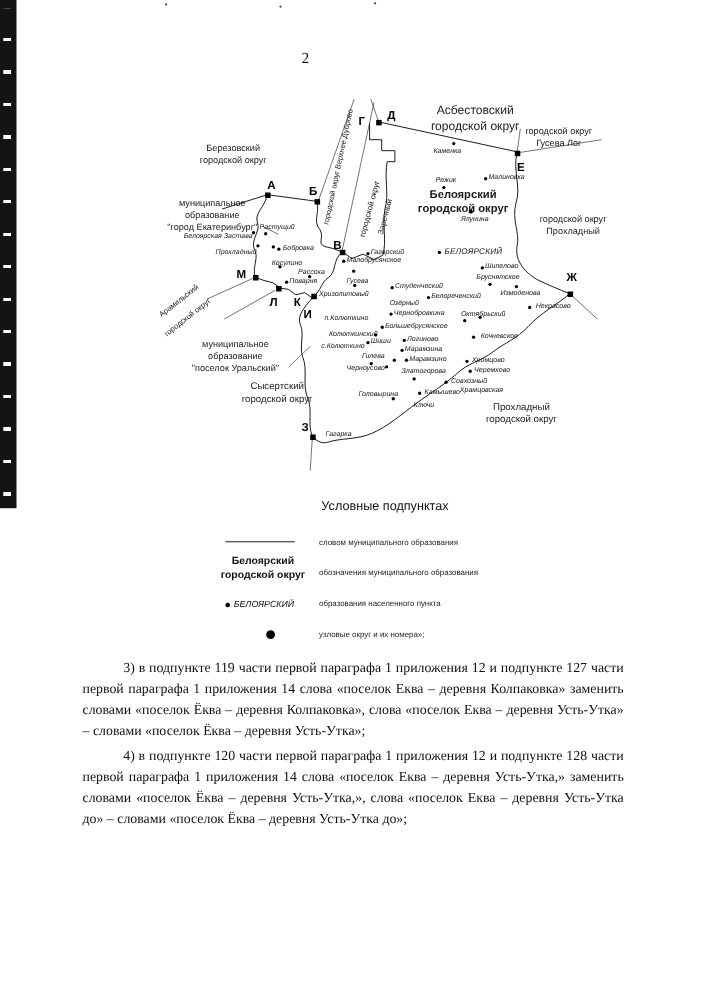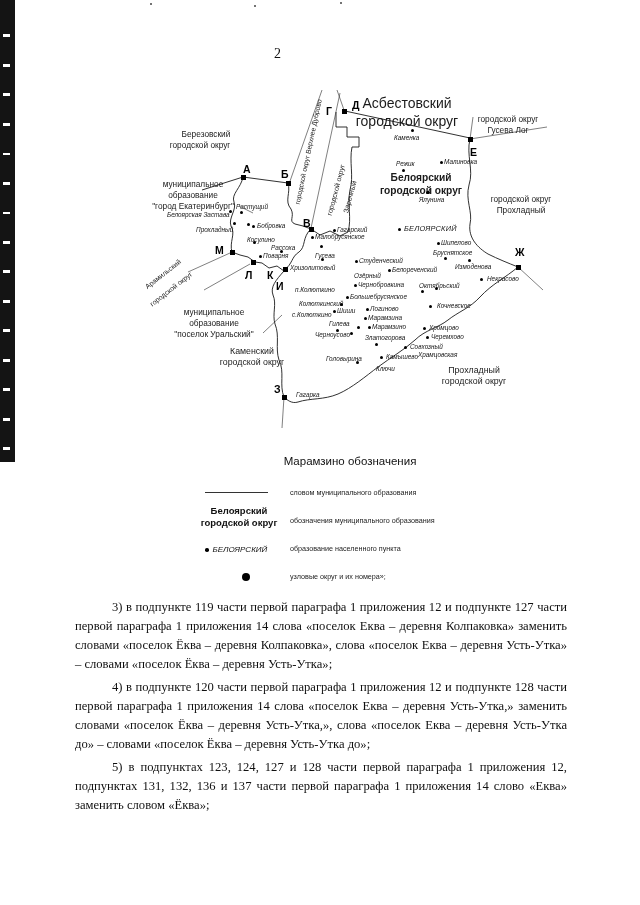--- a/index.html
+++ b/index.html
@@ -64,51 +64,51 @@
       <path d="M470,139 L547,127"></path>
       <path d="M470,139 L473,117"></path>
       <path d="M518,267 L543,290"></path>
       <path d="M284,397 L282,428"></path>
       <path d="M230,253 L188,272"></path>
       <path d="M250,264 L204,290"></path>
       <path d="M239,206 L253,213"></path>
       <path d="M263,333 L282,315"></path>
     </g>
   </svg>
-<div class="district" style="left: 200px; top: 129px; font-size: 8.3px; text-align: right;">
+<div class="district" style="left: 212px; top: 129px; font-size: 8.3px;">
       <div>Березовский</div>
       <div>городской округ</div>
     </div>
     <div class="district" style="left: 193px; top: 179px; font-size: 8.3px;">
       <div>муниципальное</div>
       <div>образование</div>
       <div>"город Екатеринбург"</div>
     </div>
-    <div class="district" style="left: 407px; top: 94px; font-size: 14px;">
+    <div class="district" style="left: 432px; top: 94px; font-size: 11px;">
       <div>Асбестовский</div>
       <div>городской округ</div>
     </div>
     <div class="district" style="left: 508px; top: 114px; font-size: 8.3px;">
       <div>городской округ</div>
       <div>Гусева Лог</div>
     </div>
     <div class="district" style="left: 521px; top: 194px; font-size: 8.3px;">
       <div>городской округ</div>
       <div>Прохладный</div>
     </div>
     <div class="district bold" style="left: 421px; top: 172px; font-size: 10.2px;">
       <div>Белоярский</div>
       <div>городской округ</div>
     </div>
     <div class="district" style="left: 474px; top: 365px; font-size: 8.8px;">
       <div>Прохладный</div>
       <div>городской округ</div>
     </div>
     <div class="district" style="left: 252px; top: 346px; font-size: 8.8px;">
-      <div>Каменский</div>
+      <div>Сысертский</div>
       <div>городской округ</div>
     </div>
     <div class="district" style="left: 214px; top: 307px; font-size: 8.3px;">
       <div>муниципальное</div>
       <div>образование</div>
       <div>"поселок Уральский"</div>
     </div>
     <div class="district" style="left: 309px; top: 152px; font-size: 6.8px; transform: translate(-50%, -50%) rotate(-78deg);">
       <div>городской округ Верхнее Дуброво</div>
     </div>
@@ -230,35 +230,34 @@
     <div class="dot" style="left: 246.5px; top: 222.5px;"></div>
     <div class="dot" style="left: 332.5px; top: 309.5px;"></div>
     <div class="dot" style="left: 339.5px; top: 302.5px;"></div>
     <div class="dot" style="left: 356.5px; top: 325.5px;"></div>
     <div class="dot" style="left: 434.5px; top: 286.5px;"></div>
     <div class="dot" style="left: 425.5px; top: 190.5px;"></div>
     <div class="dot" style="left: 319.5px; top: 244.5px;"></div>
   </div>
 
 <div class="legend">
-  <div class="legend-title">Марамзино обозначения</div>
+  <div class="legend-title">Условные подпунктах</div>
   <div class="lg-line"></div>
   <div class="lg-label" style="top:40px">словом муниципального образования</div>
   <div class="lg-name">
     <div>Белоярский</div>
     <div>городской округ</div>
   </div>
   <div class="lg-label" style="top:68px">обозначения муниципального образования</div>
   <div class="lg-sett">БЕЛОЯРСКИЙ</div>
-  <div class="lg-label" style="top:96px">образование населенного пункта</div>
+  <div class="lg-label" style="top:96px">образования населенного пункта</div>
   <div class="lg-dot"></div>
   <div class="lg-label" style="top:124px">узловые округ и их номера»;</div>
 </div>
 
 <div class="doc" id="doc">
     <p>3) в подпункте 119 части первой параграфа 1 приложения 12 и подпункте 127 части первой параграфа 1 приложения 14 слова «поселок Еква – деревня Колпаковка» заменить словами «поселок Ёква – деревня Колпаковка», слова «поселок Еква – деревня Усть-Утка» – словами «поселок Ёква – деревня Усть-Утка»;</p>
     <p>4) в подпункте 120 части первой параграфа 1 приложения 12 и подпункте 128 части первой параграфа 1 приложения 14 слова «поселок Еква – деревня Усть-Утка,» заменить словами «поселок Ёква – деревня Усть-Утка,», слова «поселок Еква – деревня Усть-Утка до» – словами «поселок Ёква – деревня Усть-Утка до»;</p>
-    <p>5) в подпунктах 123, 124, 127 и 128 части первой параграфа 1 приложения 12, подпунктах 131, 132, 136 и 137 части первой параграфа 1 приложения 14 слово «Еква» заменить словом «Ёква»;</p>
   </div>
 
 <div class="speck" style="left: 150px; top: 3px;"></div>
 <div class="speck" style="left: 254px; top: 5px;"></div>
 <div class="speck" style="left: 340px; top: 2px;"></div>
 
 </body></html>

